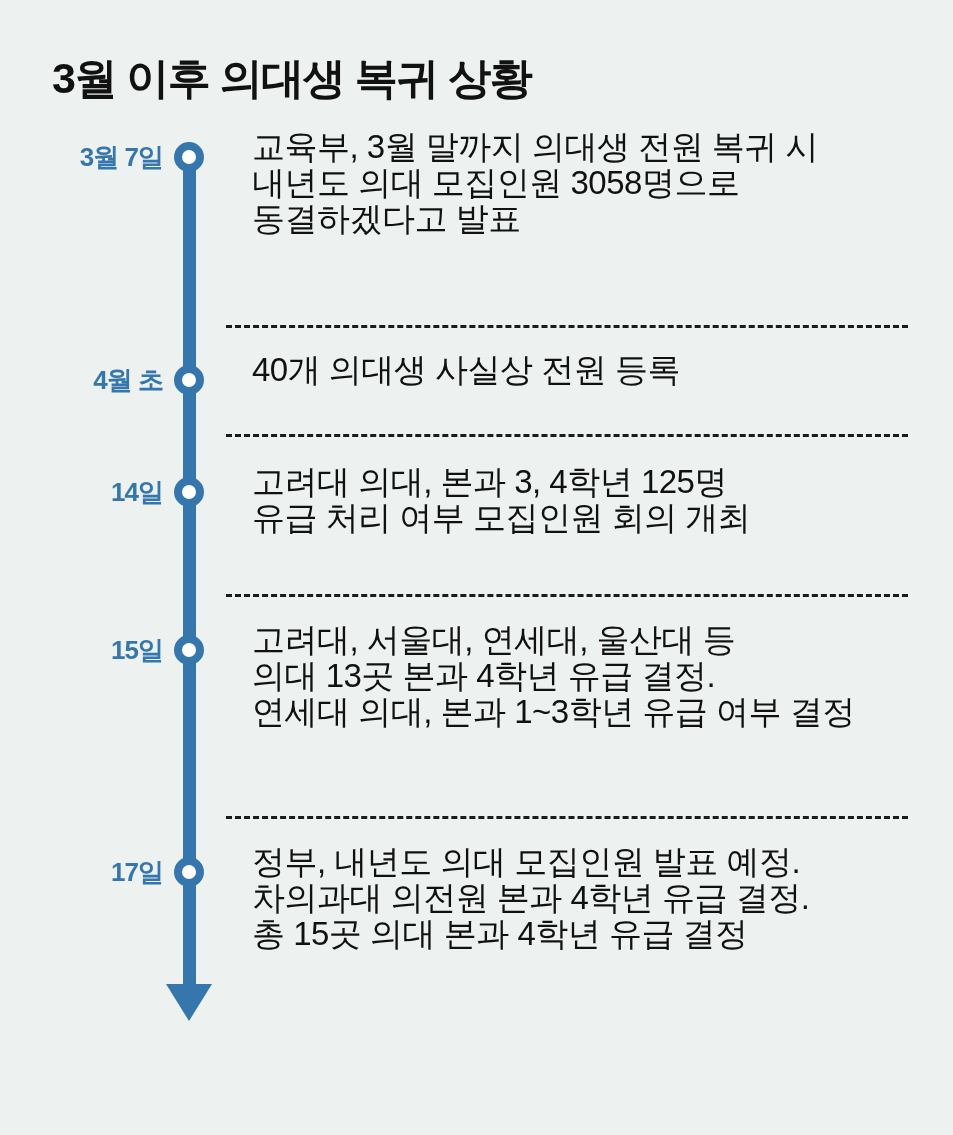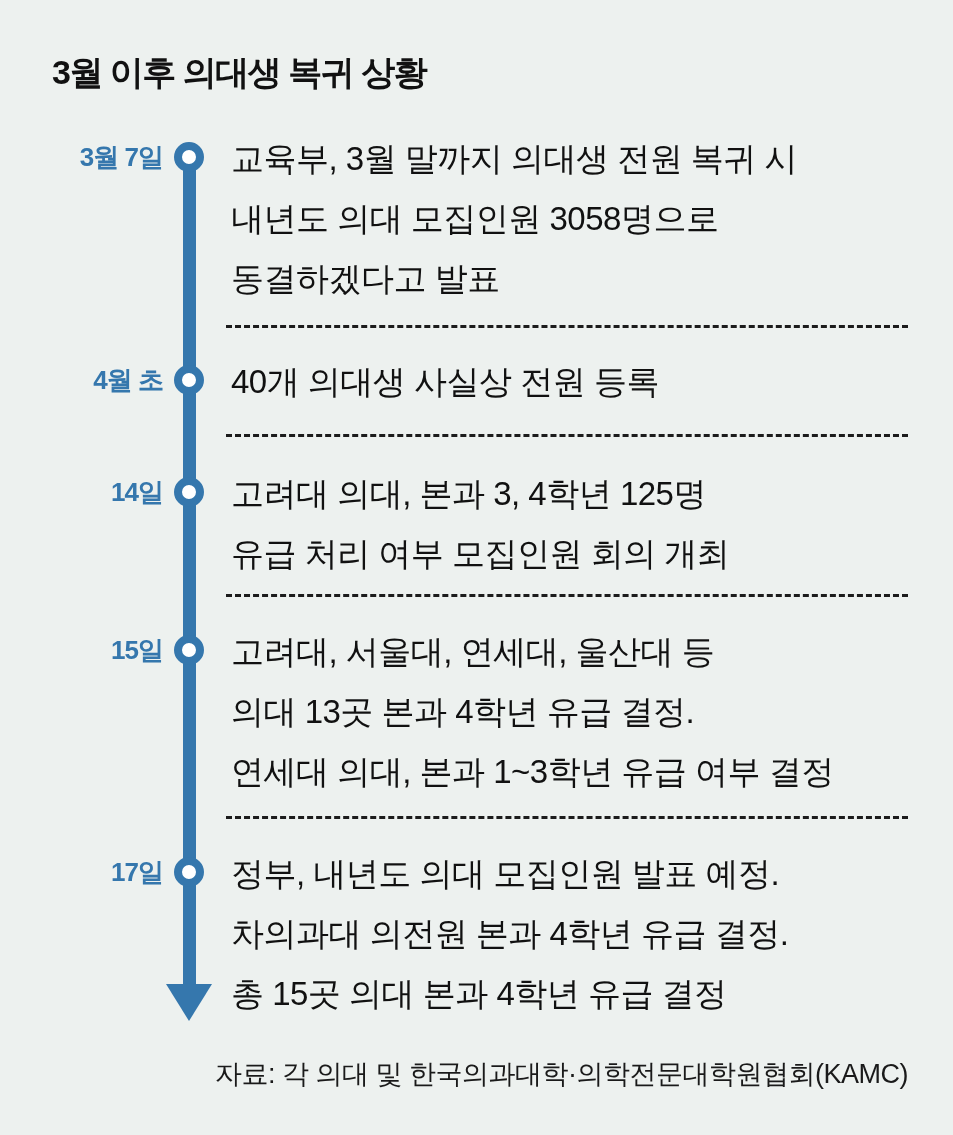--- a/index.html
+++ b/index.html
@@ -15,21 +15,21 @@
   }
   .canvas{
     position:relative;
     width:953px;height:1135px;
     background:var(--bg);
     overflow:hidden;
   }
   .title{
     position:absolute;
     left:52px;top:50px;
-    font-size:34px;
+    font-size:43px;
     font-weight:700;
     letter-spacing:-1.5px;
     color:var(--ink);
     white-space:nowrap;
   }
   
   .tl-line{
     position:absolute;
     left:183px;top:157px;
     width:13px;height:833px;
@@ -58,26 +58,26 @@
   }
   .entry .dot{
     position:absolute;
     left:174px;top:13px;
     width:30px;height:30px;
     border:8px solid var(--accent);
     border-radius:50%;
     background:#ffffff;
   }
   .entry .text{
-    position:absolute;left:231px;top:0;
+    position:absolute;left:252px;top:0;
     width:700px;
     font-size:33px;
     font-weight:500;
     letter-spacing:-0.5px;
-    line-height:60px;
+    line-height:36px;
     color:var(--ink);
     white-space:pre-line;
   }
   .e0{top:129px;} .e1{top:352px;} .e2{top:464px;} .e3{top:622px;} .e4{top:844px;}
   
   .sep{
     position:absolute;
     left:226px;width:682px;height:0;
     border-top:3px dashed #1c1c1c;
   }
@@ -140,15 +140,14 @@
   <div class="sep s3"></div>
 
   <div class="entry e4">
     <div class="date">17일</div>
     <div class="dot"></div>
     <div class="text">정부, 내년도 의대 모집인원 발표 예정.
 차의과대 의전원 본과 4학년 유급 결정.
 총 15곳 의대 본과 4학년 유급 결정</div>
   </div>
 
-  <div class="source">자료: 각 의대 및 한국의과대학·의학전문대학원협회(KAMC)</div>
 
 </div>
 
 </body></html>

